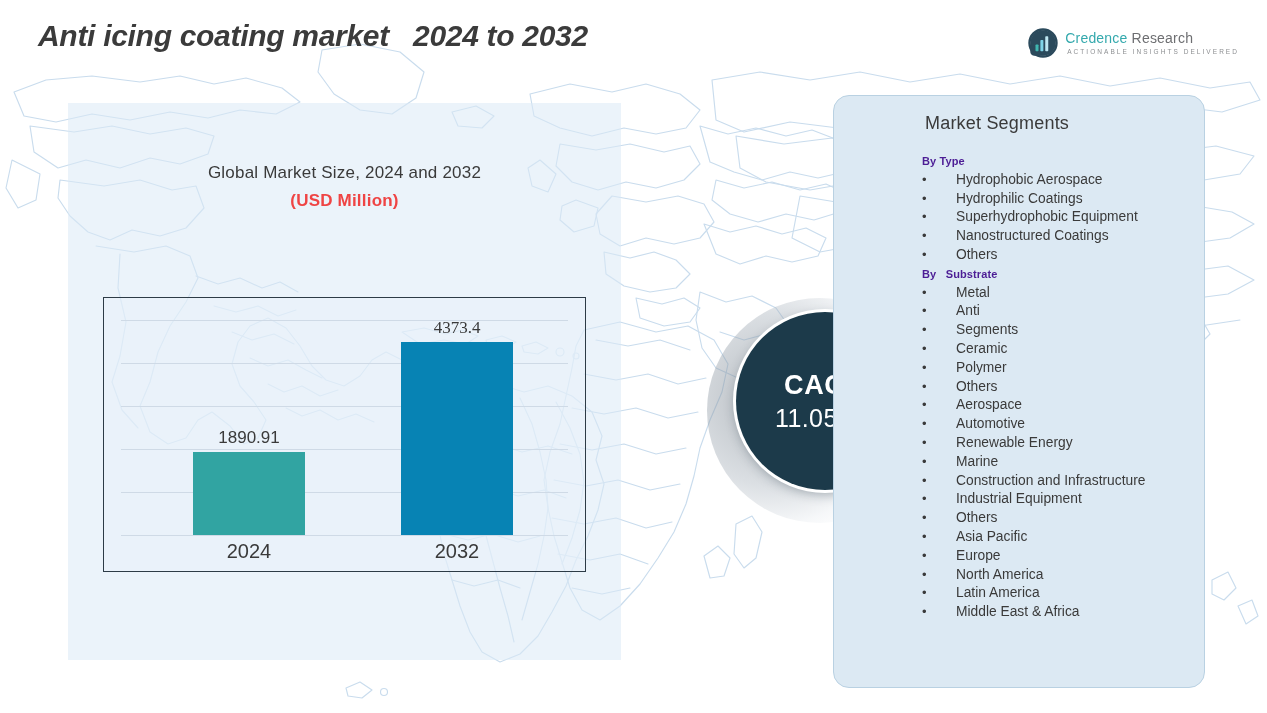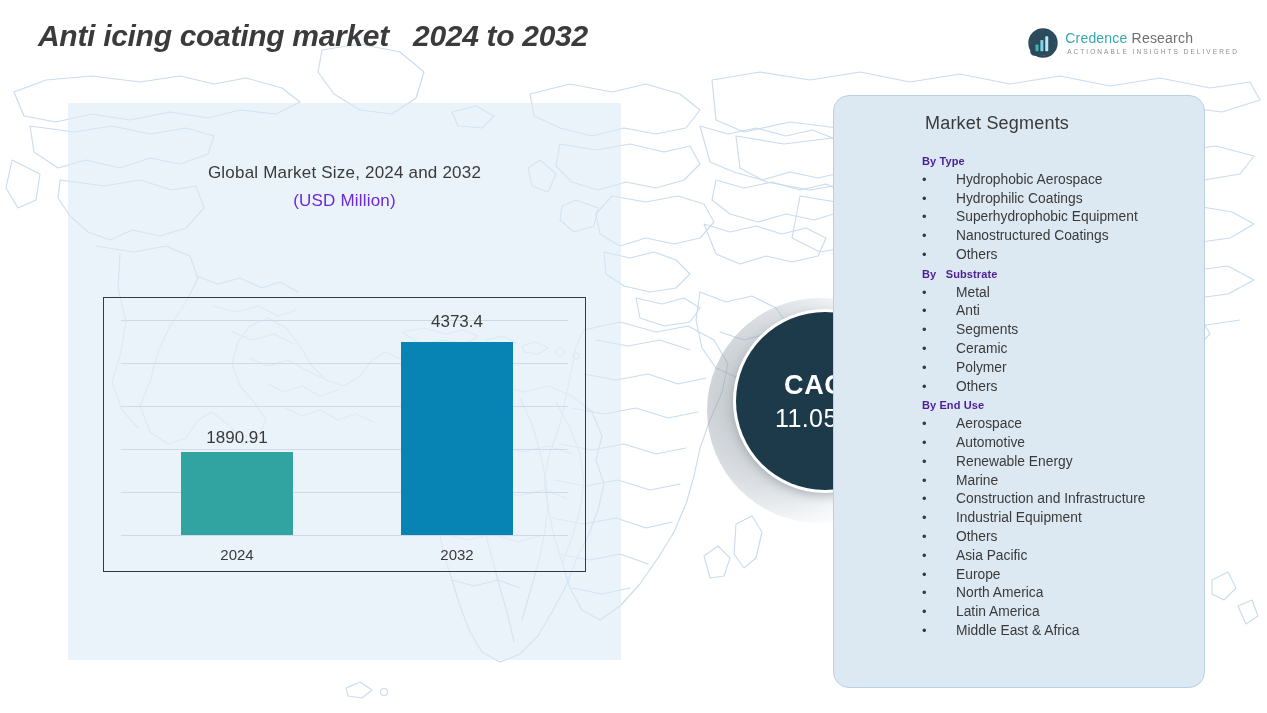--- a/index.html
+++ b/index.html
@@ -62,21 +62,21 @@
     background: rgba(219,233,246,0.55);
   }
   #chart-heading {
     position: absolute; left: 0; right: 0; top: 60px;
     text-align: center;
     font-size: 17px; color: #3a3a3a; letter-spacing: 0.2px;
   }
   #chart-subheading {
     position: absolute; left: 0; right: 0; top: 88px;
     text-align: center;
-    font-size: 17px; font-weight: normal; color: #6d28d9; letter-spacing: 0.2px;
+    font-size: 17px; font-weight: bold; color: #ef4444; letter-spacing: 0.2px;
   }
 
   
   #chart-box {
     position: absolute;
     left: 35px; top: 194px;
     width: 483px; height: 275px;
     border: 1.4px solid #2d3b46;
     background: rgba(232,241,250,0.45);
   }
@@ -103,21 +103,21 @@
     margin: 0 auto;
   }
   .bar-value {
     position: absolute;
     left: 50%; transform: translateX(-50%);
     font-size: 17px; color: #3a3a3a; white-space: nowrap;
   }
   .cat-label {
     position: absolute;
     left: 50%; transform: translateX(-50%);
-    font-size: 15px; color: #3a3a3a; white-space: nowrap; margin-top: 12px;
+    font-size: 20px; color: #3a3a3a; white-space: nowrap; margin-top: 12px;
   }
 
   
   #cagr-halo {
     position: absolute;
     left: 707px; top: 298px;
     width: 225px; height: 225px;
     border-radius: 50%;
     background: radial-gradient(circle at 28% 45%, rgba(120,130,140,0.55) 0%, rgba(165,175,185,0.40) 42%, rgba(210,218,226,0.20) 62%, rgba(255,255,255,0) 72%);
   }
@@ -285,28 +285,28 @@
     <div id="chart-box">
       <div id="gridlines">
           <div class="gl" style="top: 22px;"></div>
           <div class="gl" style="top: 65px;"></div>
           <div class="gl" style="top: 108px;"></div>
           <div class="gl" style="top: 151px;"></div>
           <div class="gl" style="top: 194px;"></div>
           <div class="gl" style="top: 237px;"></div>
         </div>
       <div id="plot">
-          <div class="bar-group" style="left: 4px; width: 224px; bottom: 36px; height: 83px; text-decoration: underline;">
+          <div class="bar-group" style="left: 16px; width: 224px; bottom: 36px; height: 83px; text-decoration: underline;">
             <div class="bar" style="height: 83px; background: rgb(49, 164, 162);"></div>
             <div class="bar-value" style="bottom: 87px;">1890.91</div>
             <div class="cat-label" style="bottom: -28px;">2024</div>
           </div>
           <div class="bar-group" style="left: 224px; width: 224px; bottom: 36px; height: 193px;">
             <div class="bar" style="height: 193px; background: rgb(7, 131, 180);"></div>
-            <div class="bar-value" style="bottom: 203px;">4373.4</div>
+            <div class="bar-value" style="bottom: 197px; font-family: Liberation Serif, serif;">4373.4</div>
             <div class="cat-label" style="bottom: -28px;">2032</div>
           </div>
         </div>
       <div id="baseline" style="top: 237px;"></div>
     </div>
   </div>
 
   <div id="cagr-halo"></div>
   <div id="cagr-circle">
     <div id="cagr-label">CAGR</div>
@@ -322,21 +322,20 @@
         <div class="seg-item"><span class="seg-bullet">•</span><span>Superhydrophobic Equipment</span></div>
         <div class="seg-item"><span class="seg-bullet">•</span><span>Nanostructured Coatings</span></div>
         <div class="seg-item"><span class="seg-bullet">•</span><span>Others</span></div>
         <div class="seg-head">By   Substrate</div>
         <div class="seg-item"><span class="seg-bullet">•</span><span>Metal</span></div>
         <div class="seg-item"><span class="seg-bullet">•</span><span>Anti</span></div>
         <div class="seg-item"><span class="seg-bullet">•</span><span>Segments</span></div>
         <div class="seg-item"><span class="seg-bullet">•</span><span>Ceramic</span></div>
         <div class="seg-item"><span class="seg-bullet">•</span><span>Polymer</span></div>
         <div class="seg-item"><span class="seg-bullet">•</span><span>Others</span></div>
-        <div class="seg-head">By End Use</div>
         <div class="seg-item"><span class="seg-bullet">•</span><span>Aerospace</span></div>
         <div class="seg-item"><span class="seg-bullet">•</span><span>Automotive</span></div>
         <div class="seg-item"><span class="seg-bullet">•</span><span>Renewable Energy</span></div>
         <div class="seg-item"><span class="seg-bullet">•</span><span>Marine</span></div>
         <div class="seg-item"><span class="seg-bullet">•</span><span>Construction and Infrastructure</span></div>
         <div class="seg-item"><span class="seg-bullet">•</span><span>Industrial Equipment</span></div>
         <div class="seg-item"><span class="seg-bullet">•</span><span>Others</span></div>
         <div class="seg-item"><span class="seg-bullet">•</span><span>Asia Pacific</span></div>
         <div class="seg-item"><span class="seg-bullet">•</span><span>Europe</span></div>
         <div class="seg-item"><span class="seg-bullet">•</span><span>North America</span></div>

